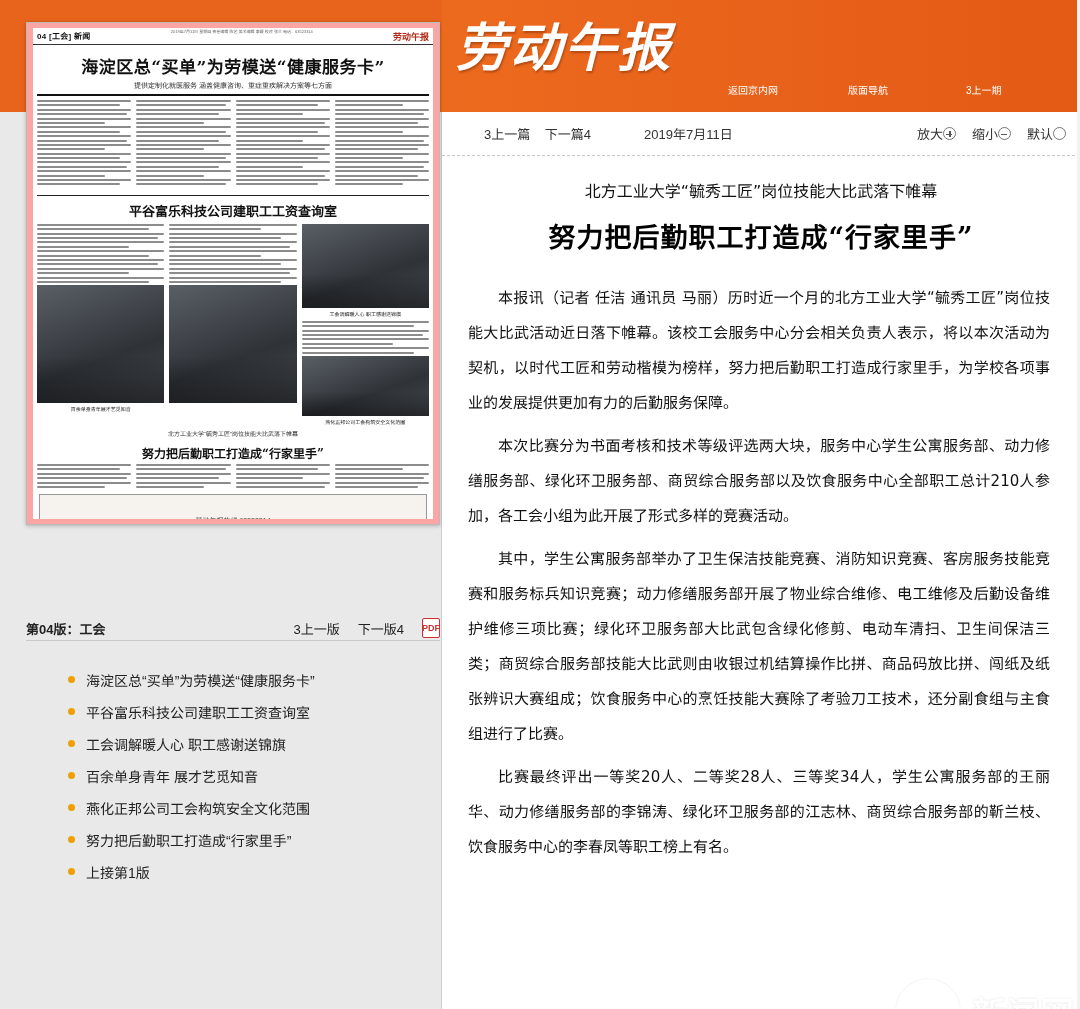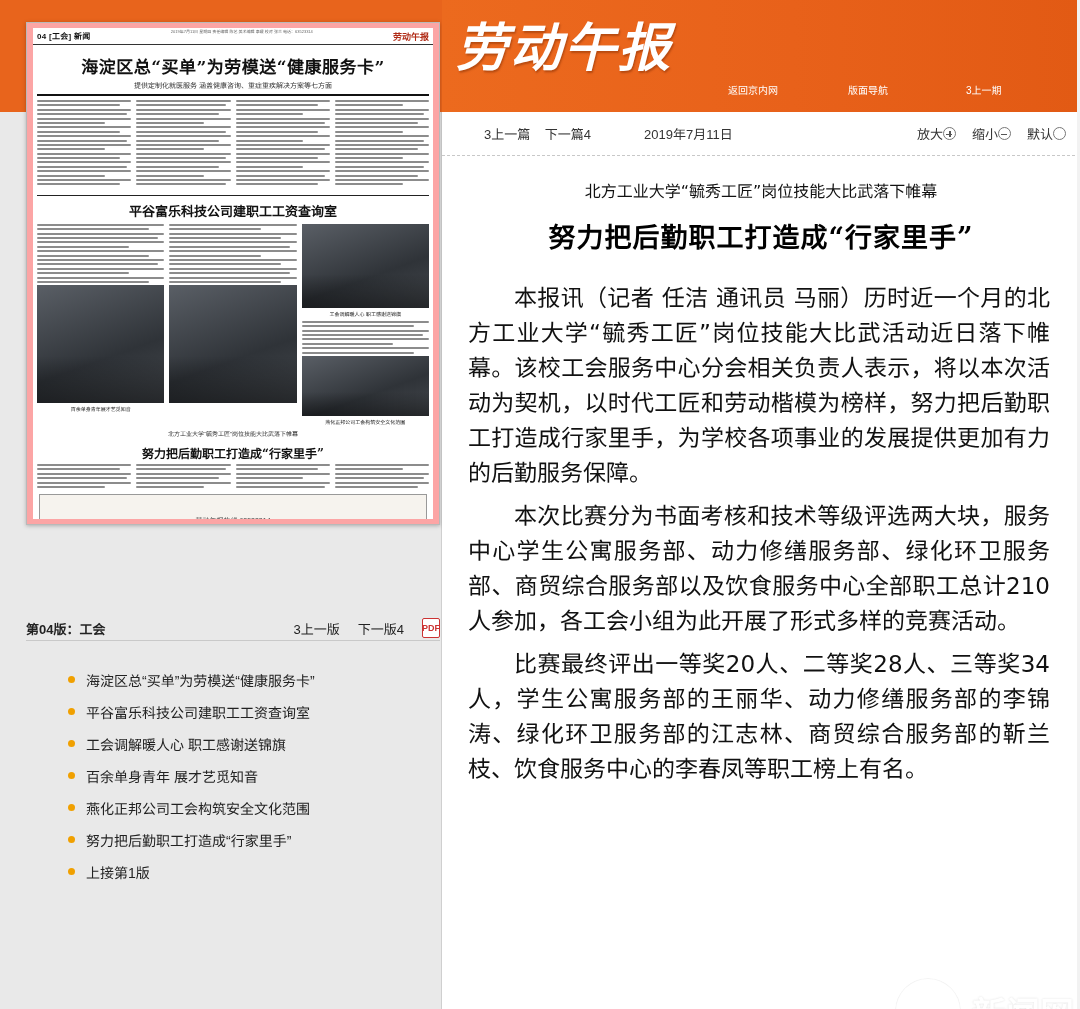--- a/index.html
+++ b/index.html
@@ -219,21 +219,21 @@
     font-family: "DejaVu Serif", "Liberation Serif", serif;
     font-weight: bold;
     font-size: 27px;
     color: #000;
     margin-bottom: 26px;
     letter-spacing: 1px;
   }
   .art-body p {
     margin: 0 4px 8px 0;
     text-indent: 2em;
-    font-size: 23px;
+    font-size: 15px;
     line-height: 35px;
     color: #111;
     font-family: "DejaVu Sans", "Liberation Sans", sans-serif;
     text-align: justify;
   }
 
   
   .watermark {
     position: absolute; right: 6px; bottom: 34px;
     display: flex; align-items: center; gap: 8px;
@@ -520,20 +520,21 @@
         </span>
       </div>
     </div>
 
     <div class="article-wrap">
       <div class="art-sub">北方工业大学“毓秀工匠”岗位技能大比武落下帷幕</div>
       <div class="art-title">努力把后勤职工打造成“行家里手”</div>
       <div class="art-body">
         <p>本报讯（记者 任洁 通讯员 马丽）历时近一个月的北方工业大学“毓秀工匠”岗位技能大比武活动近日落下帷幕。该校工会服务中心分会相关负责人表示，将以本次活动为契机，以时代工匠和劳动楷模为榜样，努力把后勤职工打造成行家里手，为学校各项事业的发展提供更加有力的后勤服务保障。</p>
         <p>本次比赛分为书面考核和技术等级评选两大块，服务中心学生公寓服务部、动力修缮服务部、绿化环卫服务部、商贸综合服务部以及饮食服务中心全部职工总计210人参加，各工会小组为此开展了形式多样的竞赛活动。</p>
+        <p>其中，学生公寓服务部举办了卫生保洁技能竞赛、消防知识竞赛、客房服务技能竞赛和服务标兵知识竞赛；动力修缮服务部开展了物业综合维修、电工维修及后勤设备维护维修三项比赛；绿化环卫服务部大比武包含绿化修剪、电动车清扫、卫生间保洁三类；商贸综合服务部技能大比武则由收银过机结算操作比拼、商品码放比拼、闯纸及纸张辨识大赛组成；饮食服务中心的烹饪技能大赛除了考验刀工技术，还分副食组与主食组进行了比赛。</p>
         <p>比赛最终评出一等奖20人、二等奖28人、三等奖34人，学生公寓服务部的王丽华、动力修缮服务部的李锦涛、绿化环卫服务部的江志林、商贸综合服务部的靳兰枝、饮食服务中心的李春凤等职工榜上有名。</p>
       </div>
 
       <div class="watermark">
         <div class="wm-seal">北方工业大学</div>
         <div class="wm-text">新闻网</div>
       </div>
 
     </div>
 

